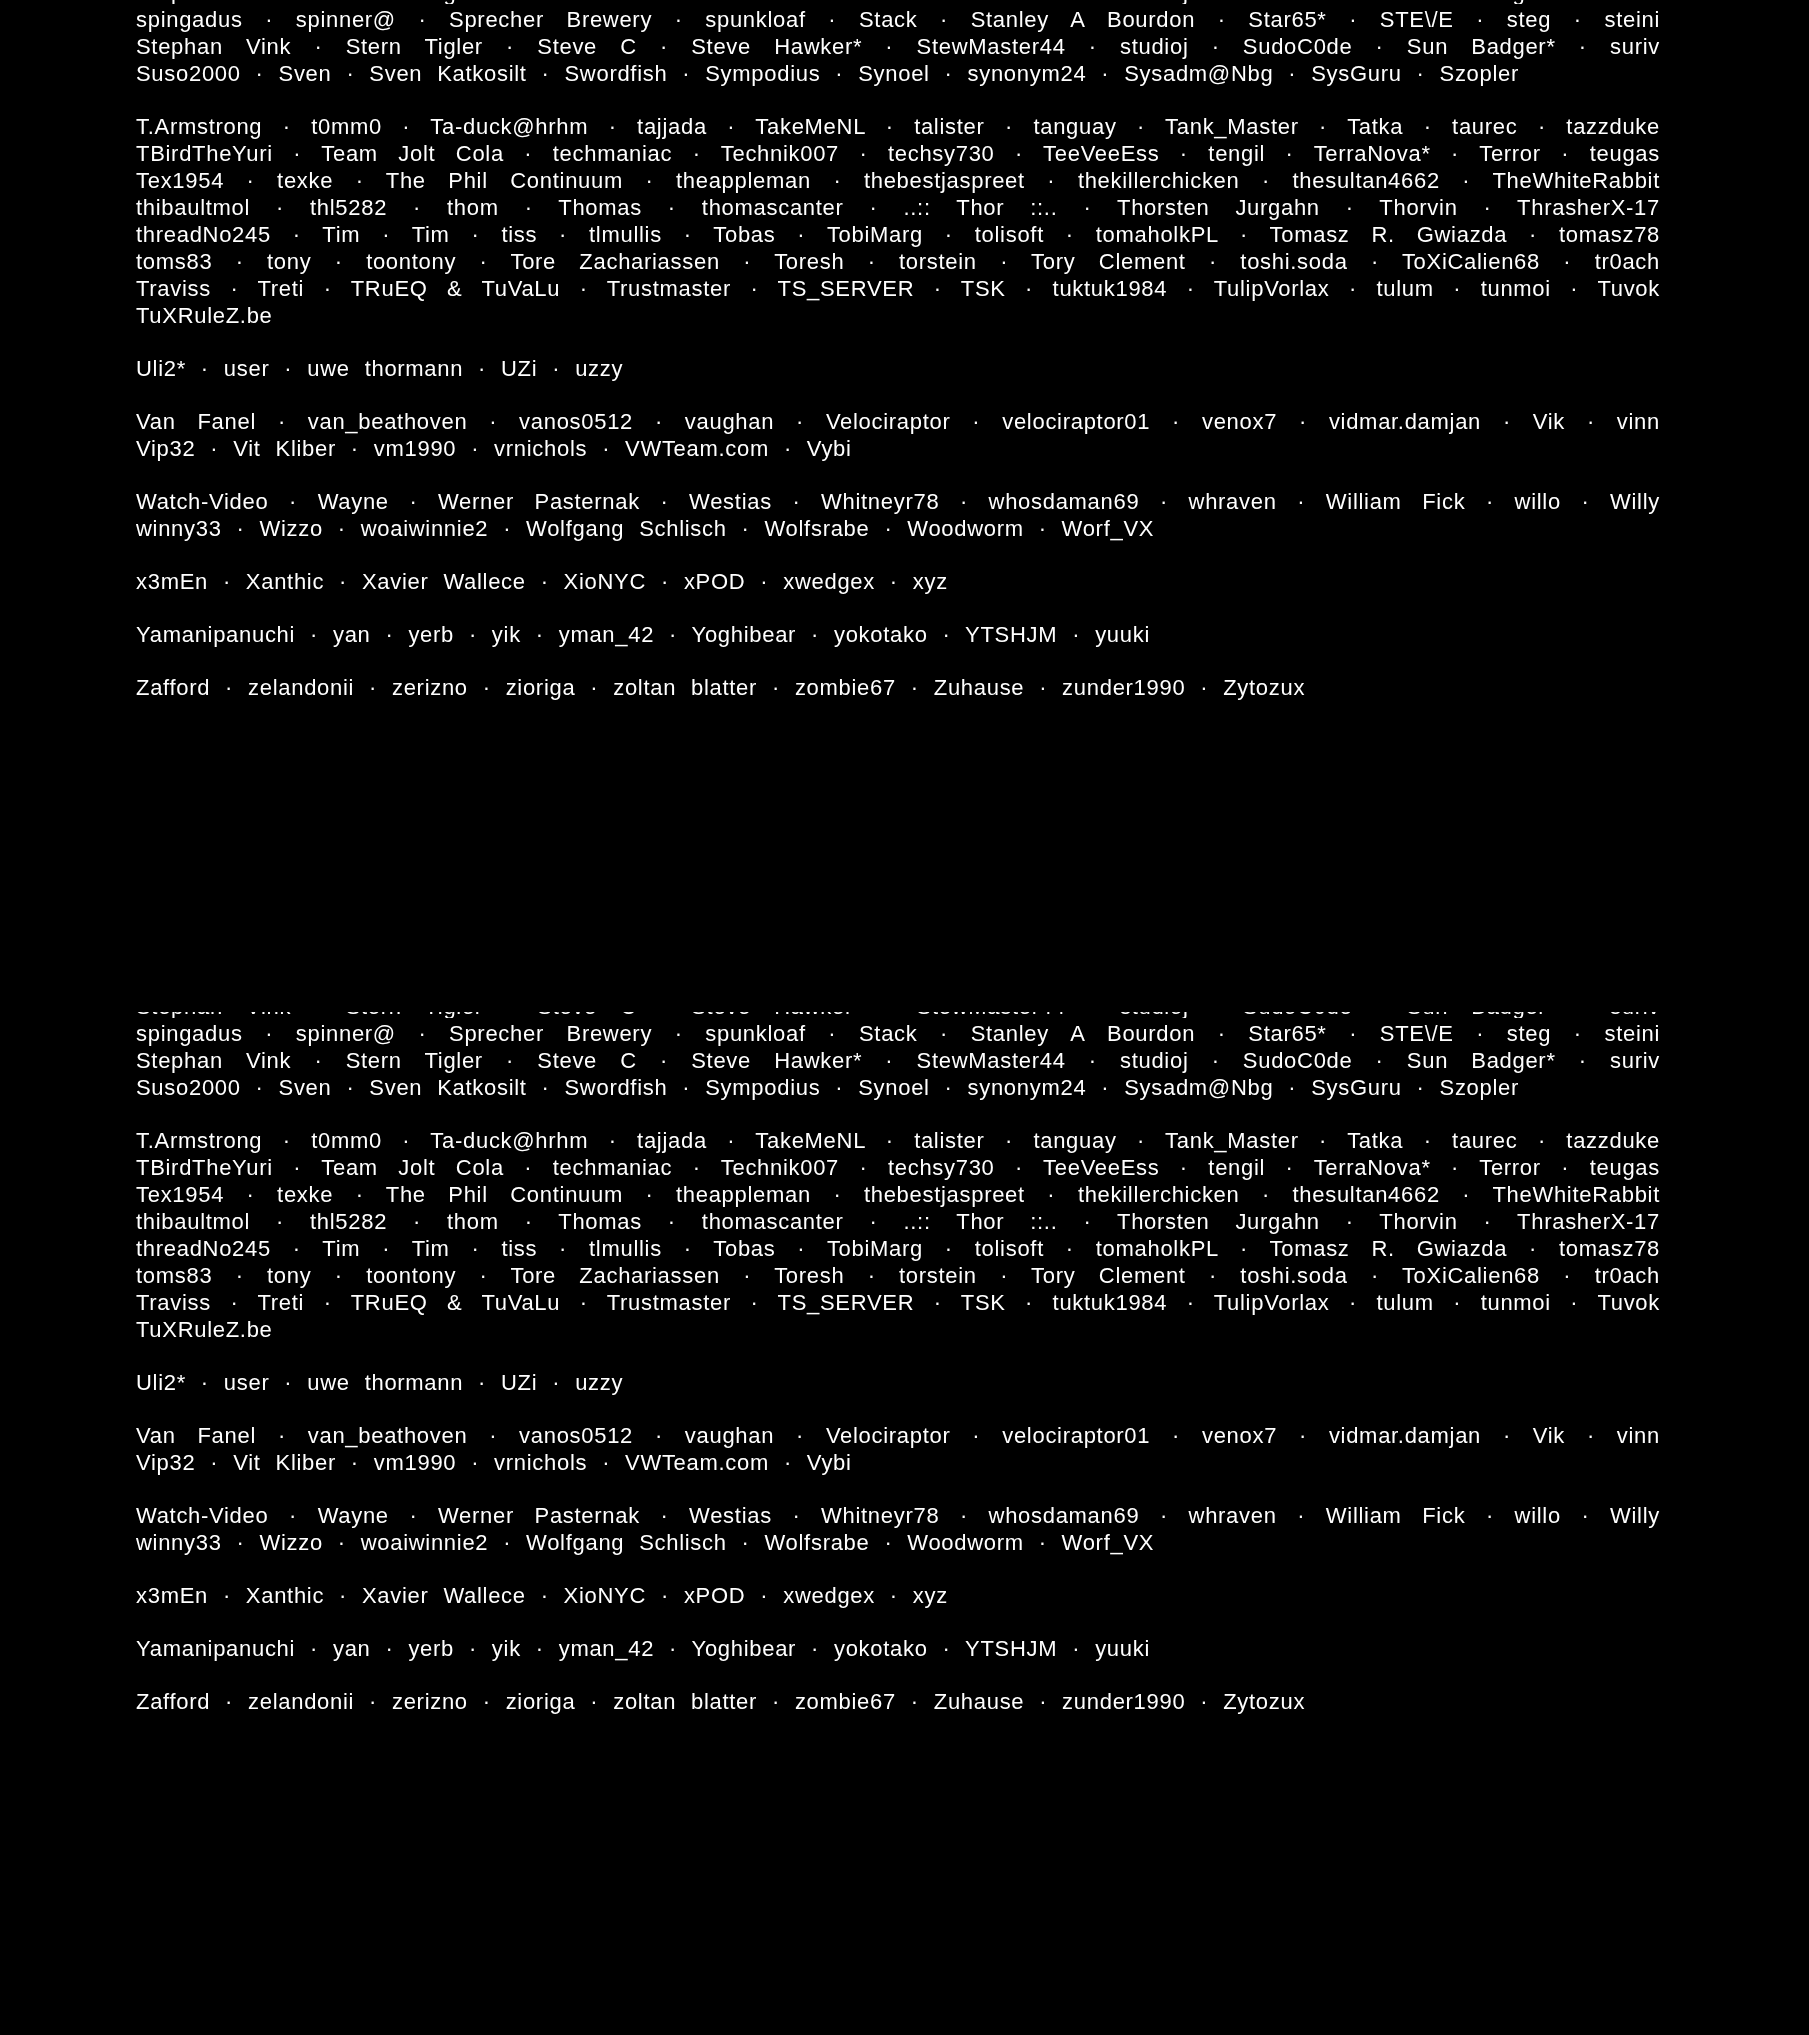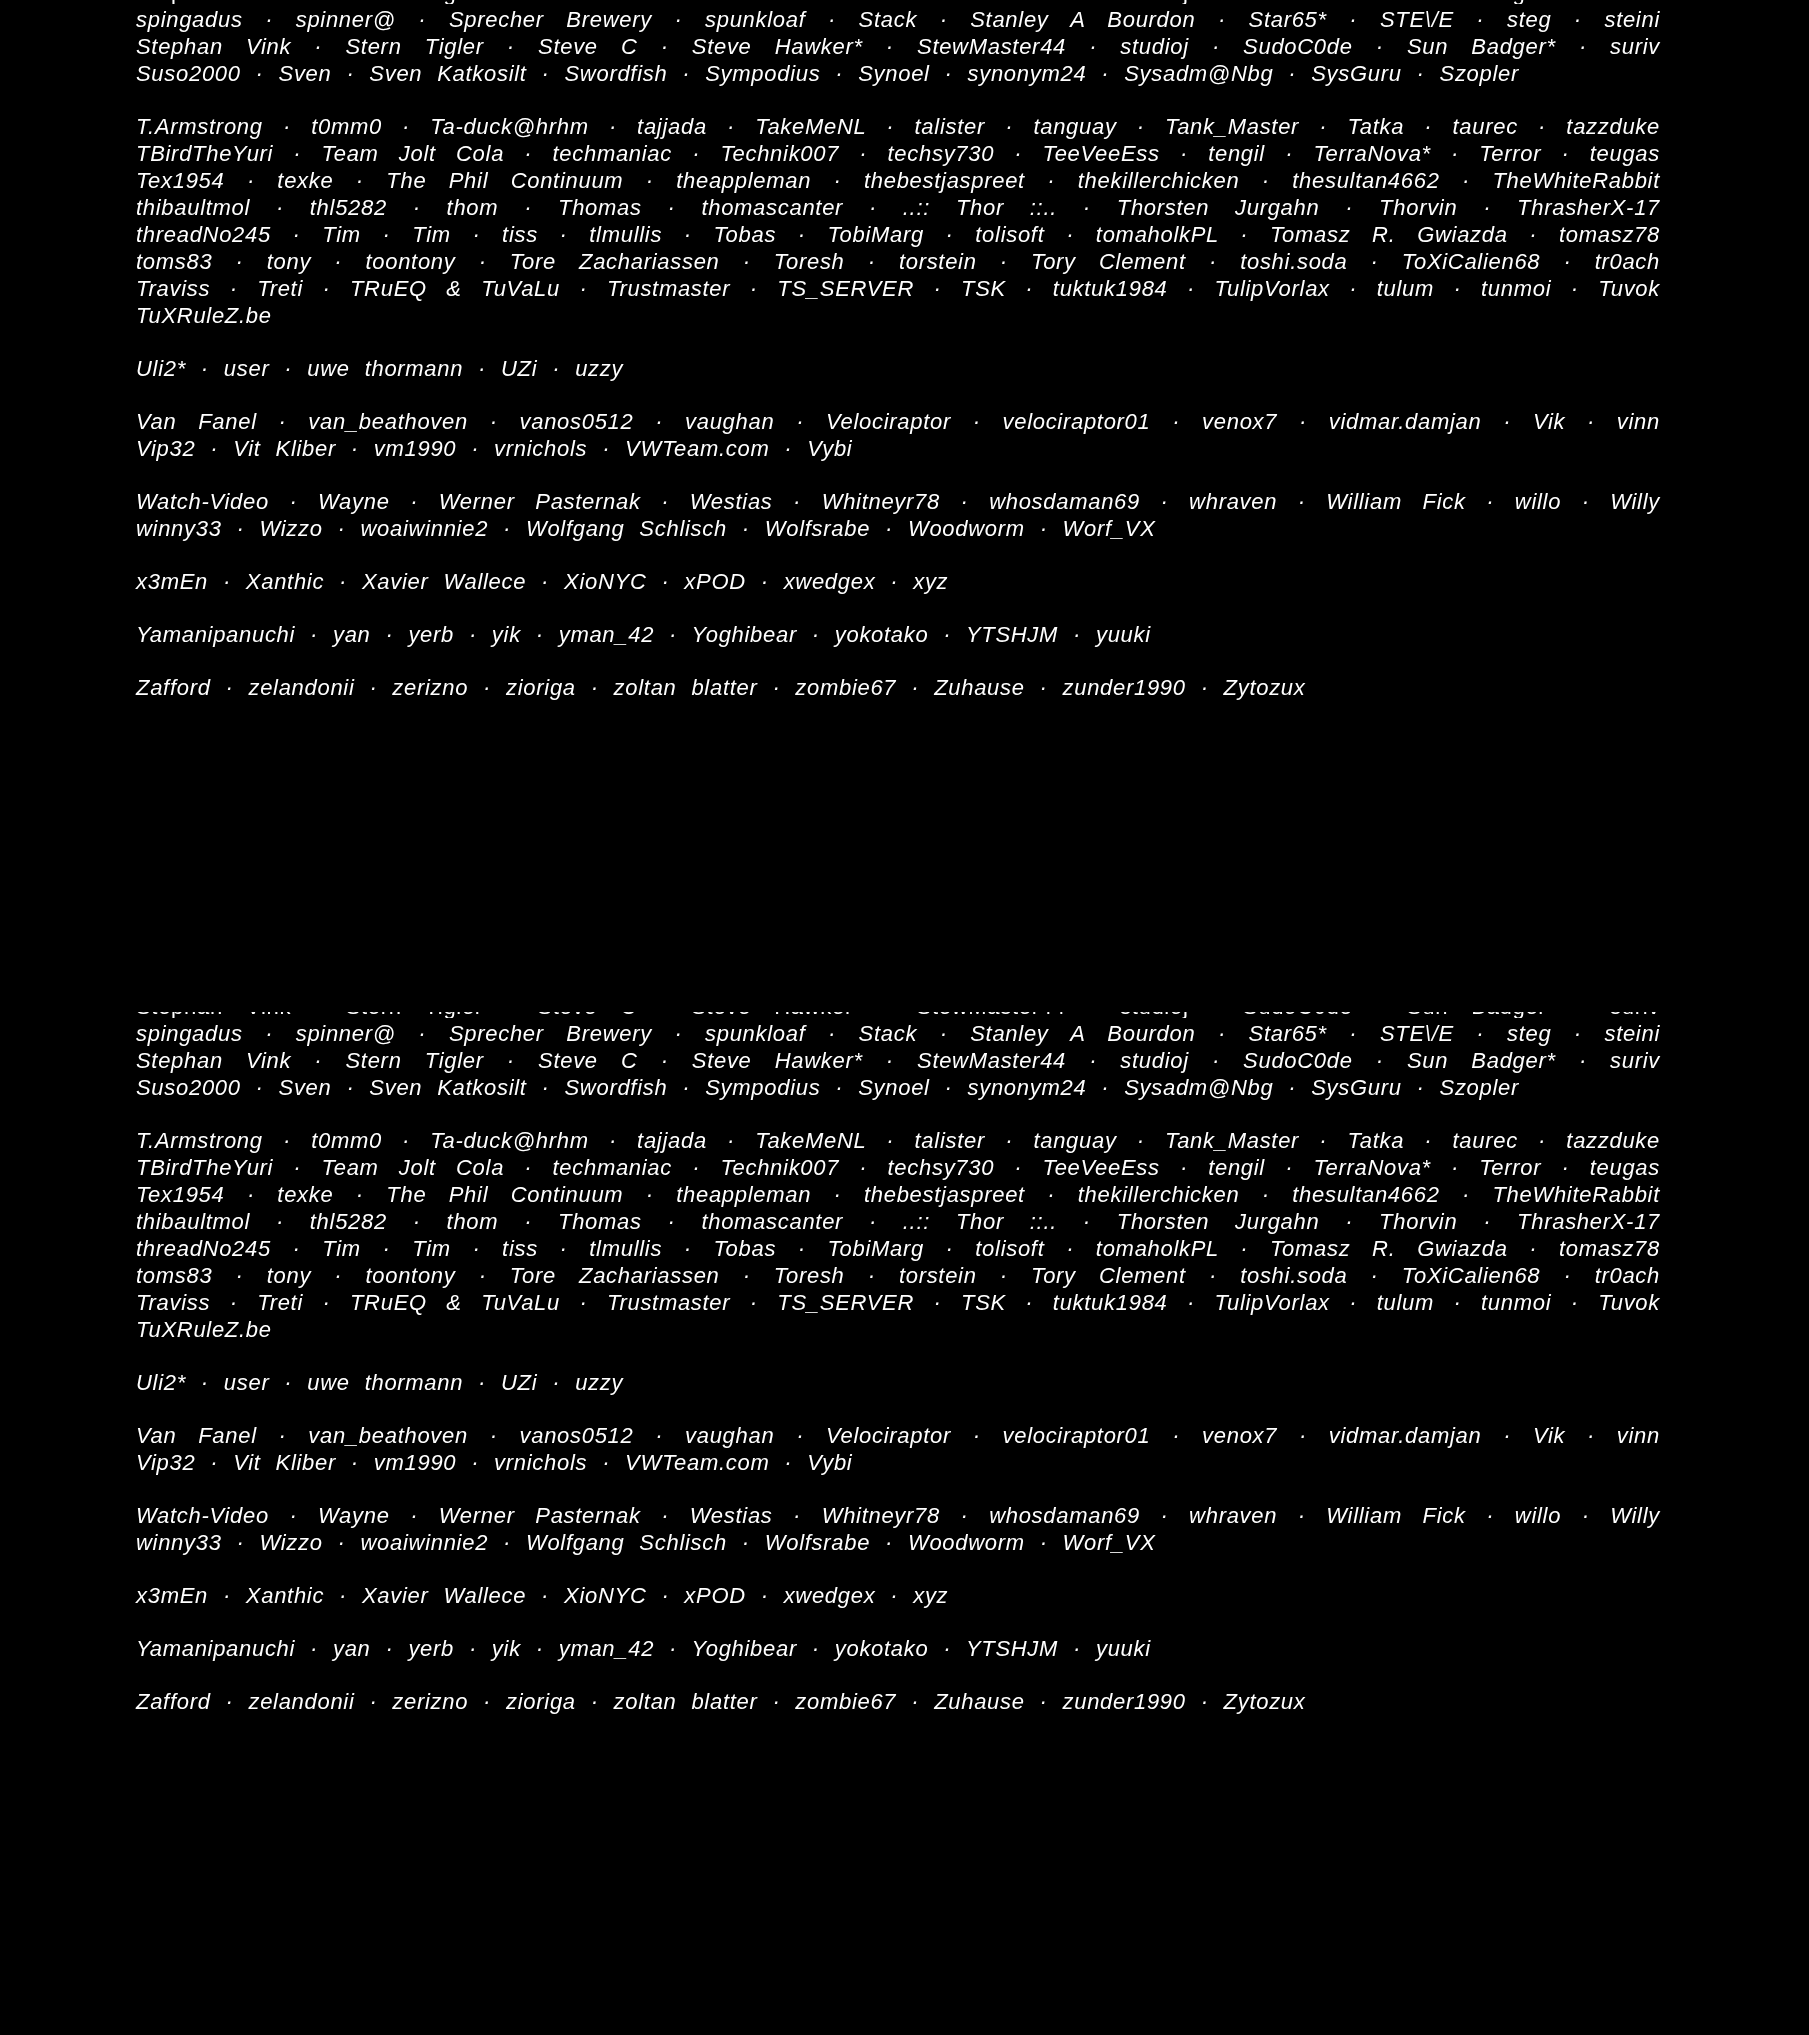--- a/index.html
+++ b/index.html
@@ -24,21 +24,21 @@
     height: 27px;
     line-height: 27px;
     font-size: 22px;
     letter-spacing: 0.7px;
     word-spacing: 8.1px;
     white-space: normal;
   }
   
   .j { text-align: justify; text-align-last: justify; }
   
-  .para { margin-top: 26px; font-style: italic; }
+  .para { margin-top: 26px; }
   .para.first { margin-top: 1.8px; }
   
   .sliver { overflow: hidden; position: relative; }
   .sliver-sm { height: 4.1px; }
   .sliver-sm .row { transform: translateY(-21px); }
   .sliver-lg { height: 5.9px; }
   .sliver-lg .row { transform: translateY(-19.4px); }
 </style>
 </head>
 <body>

